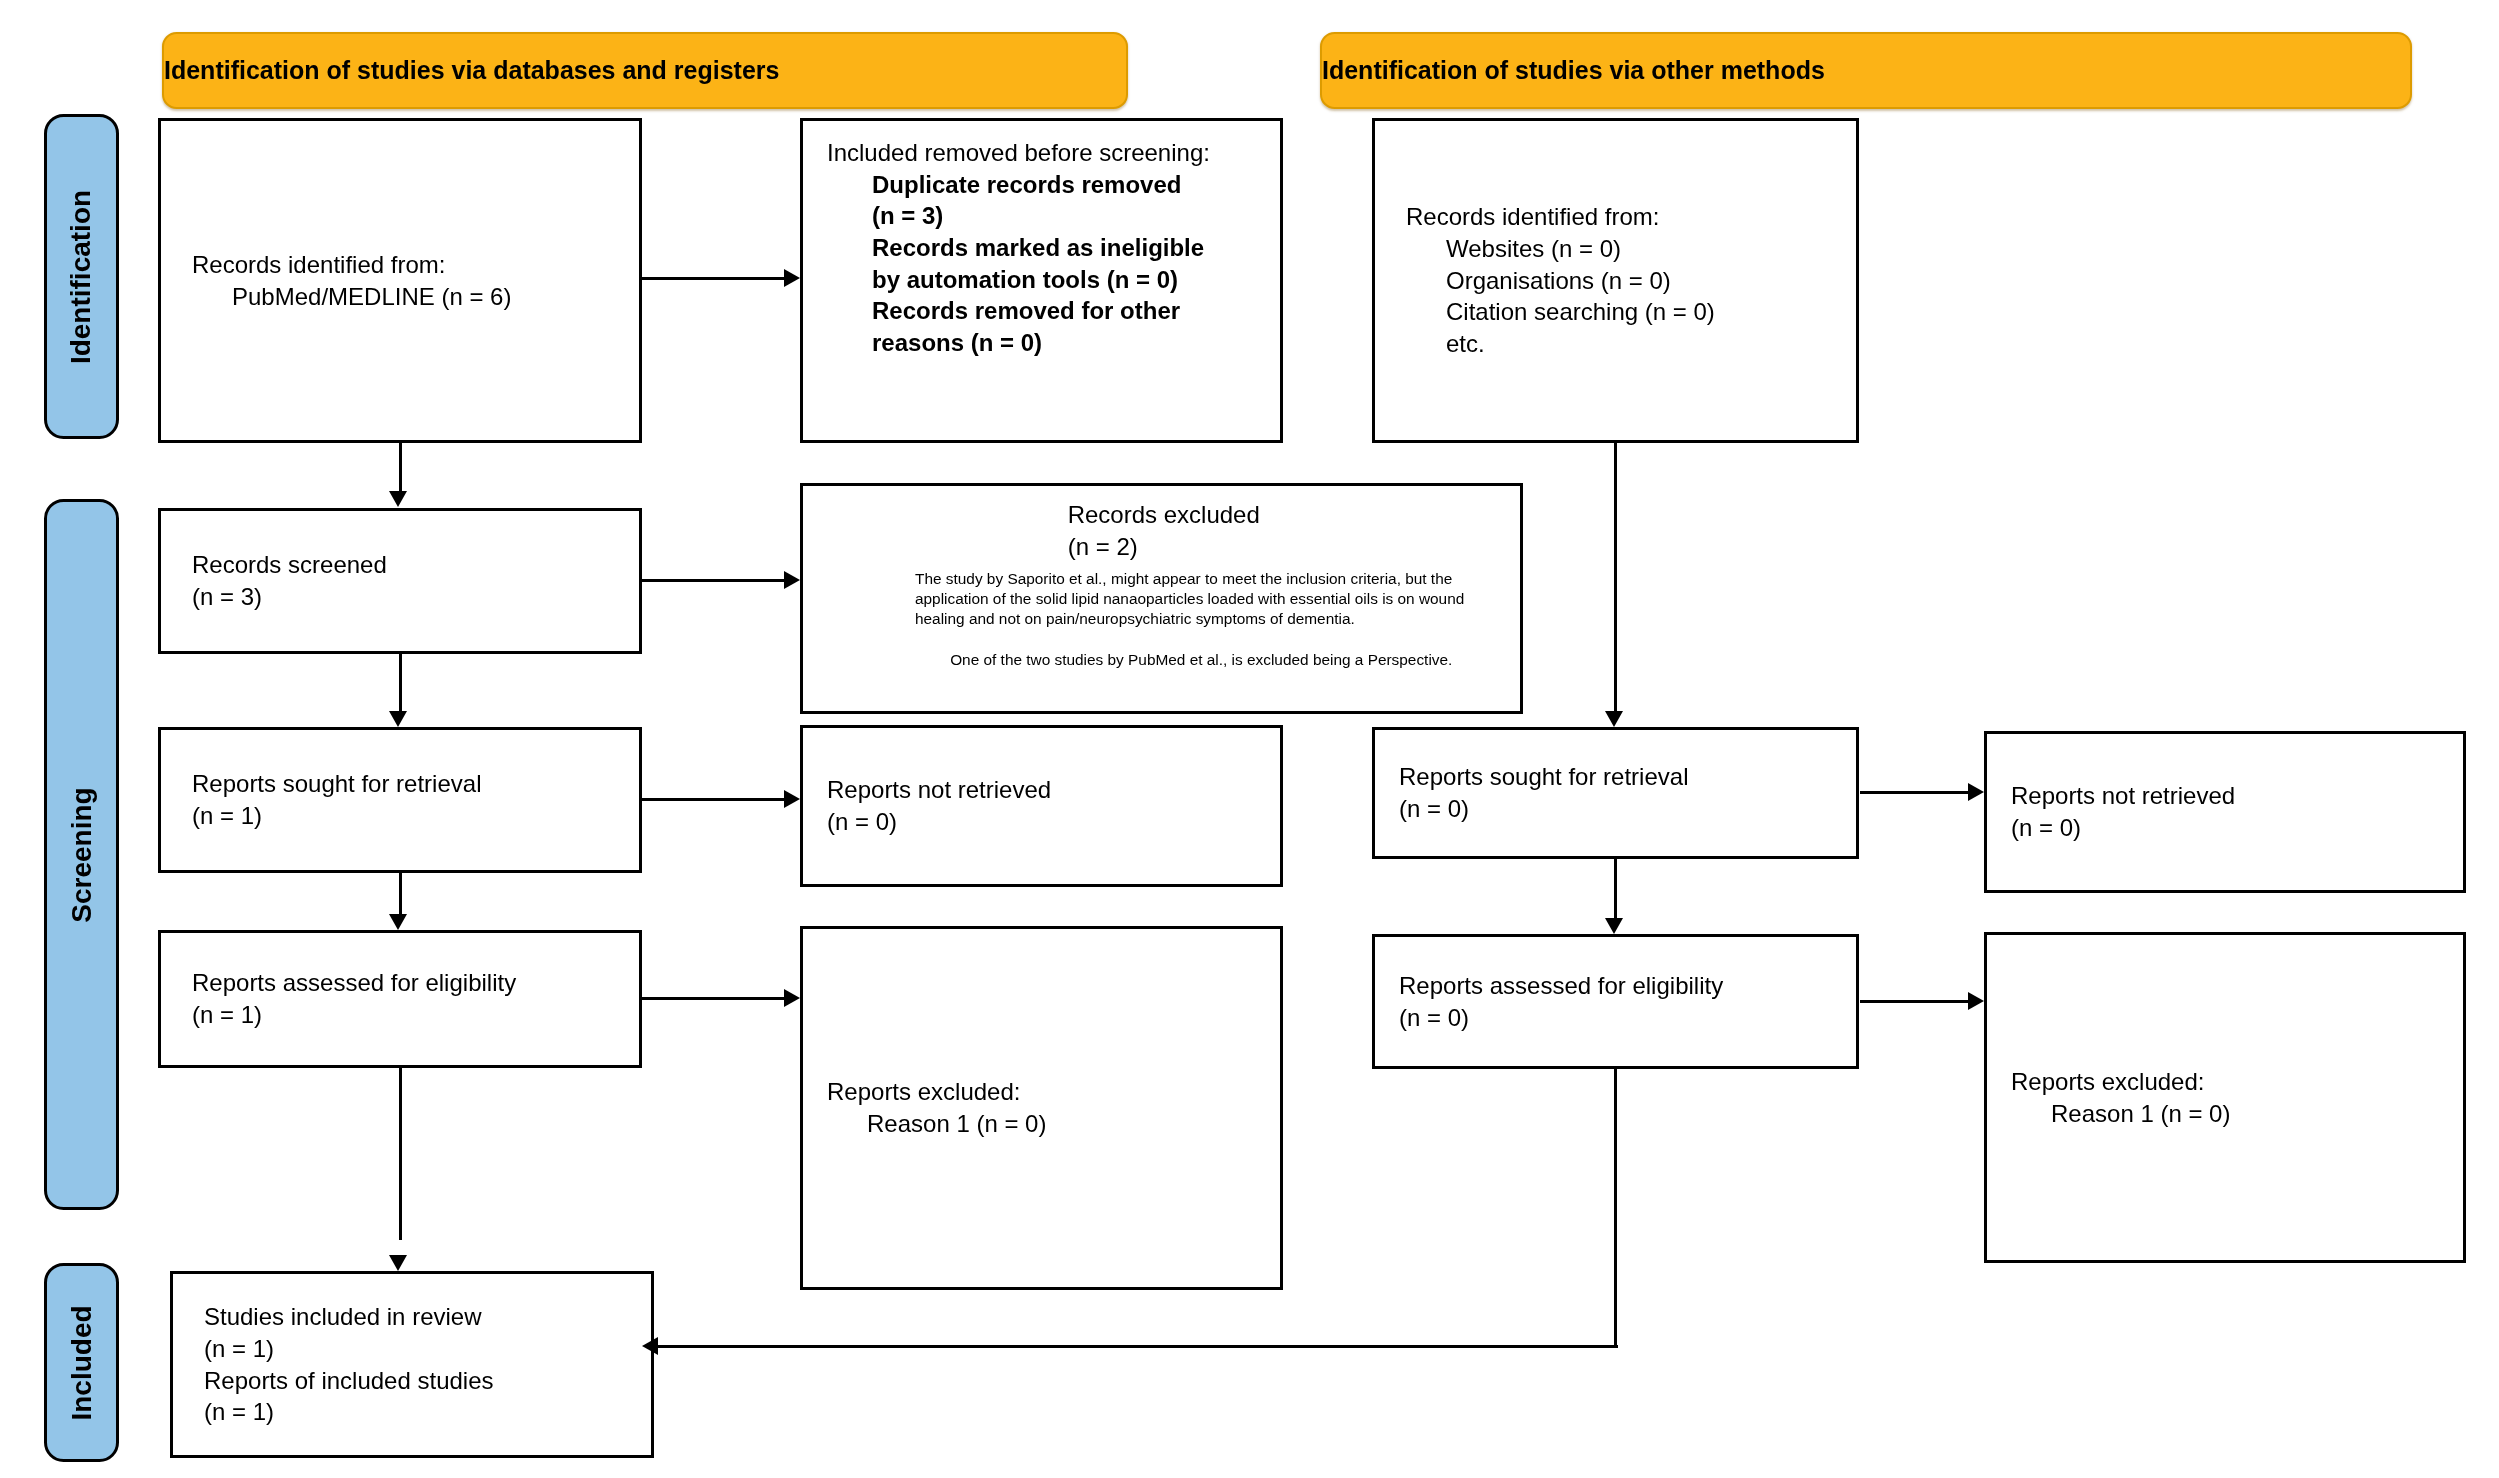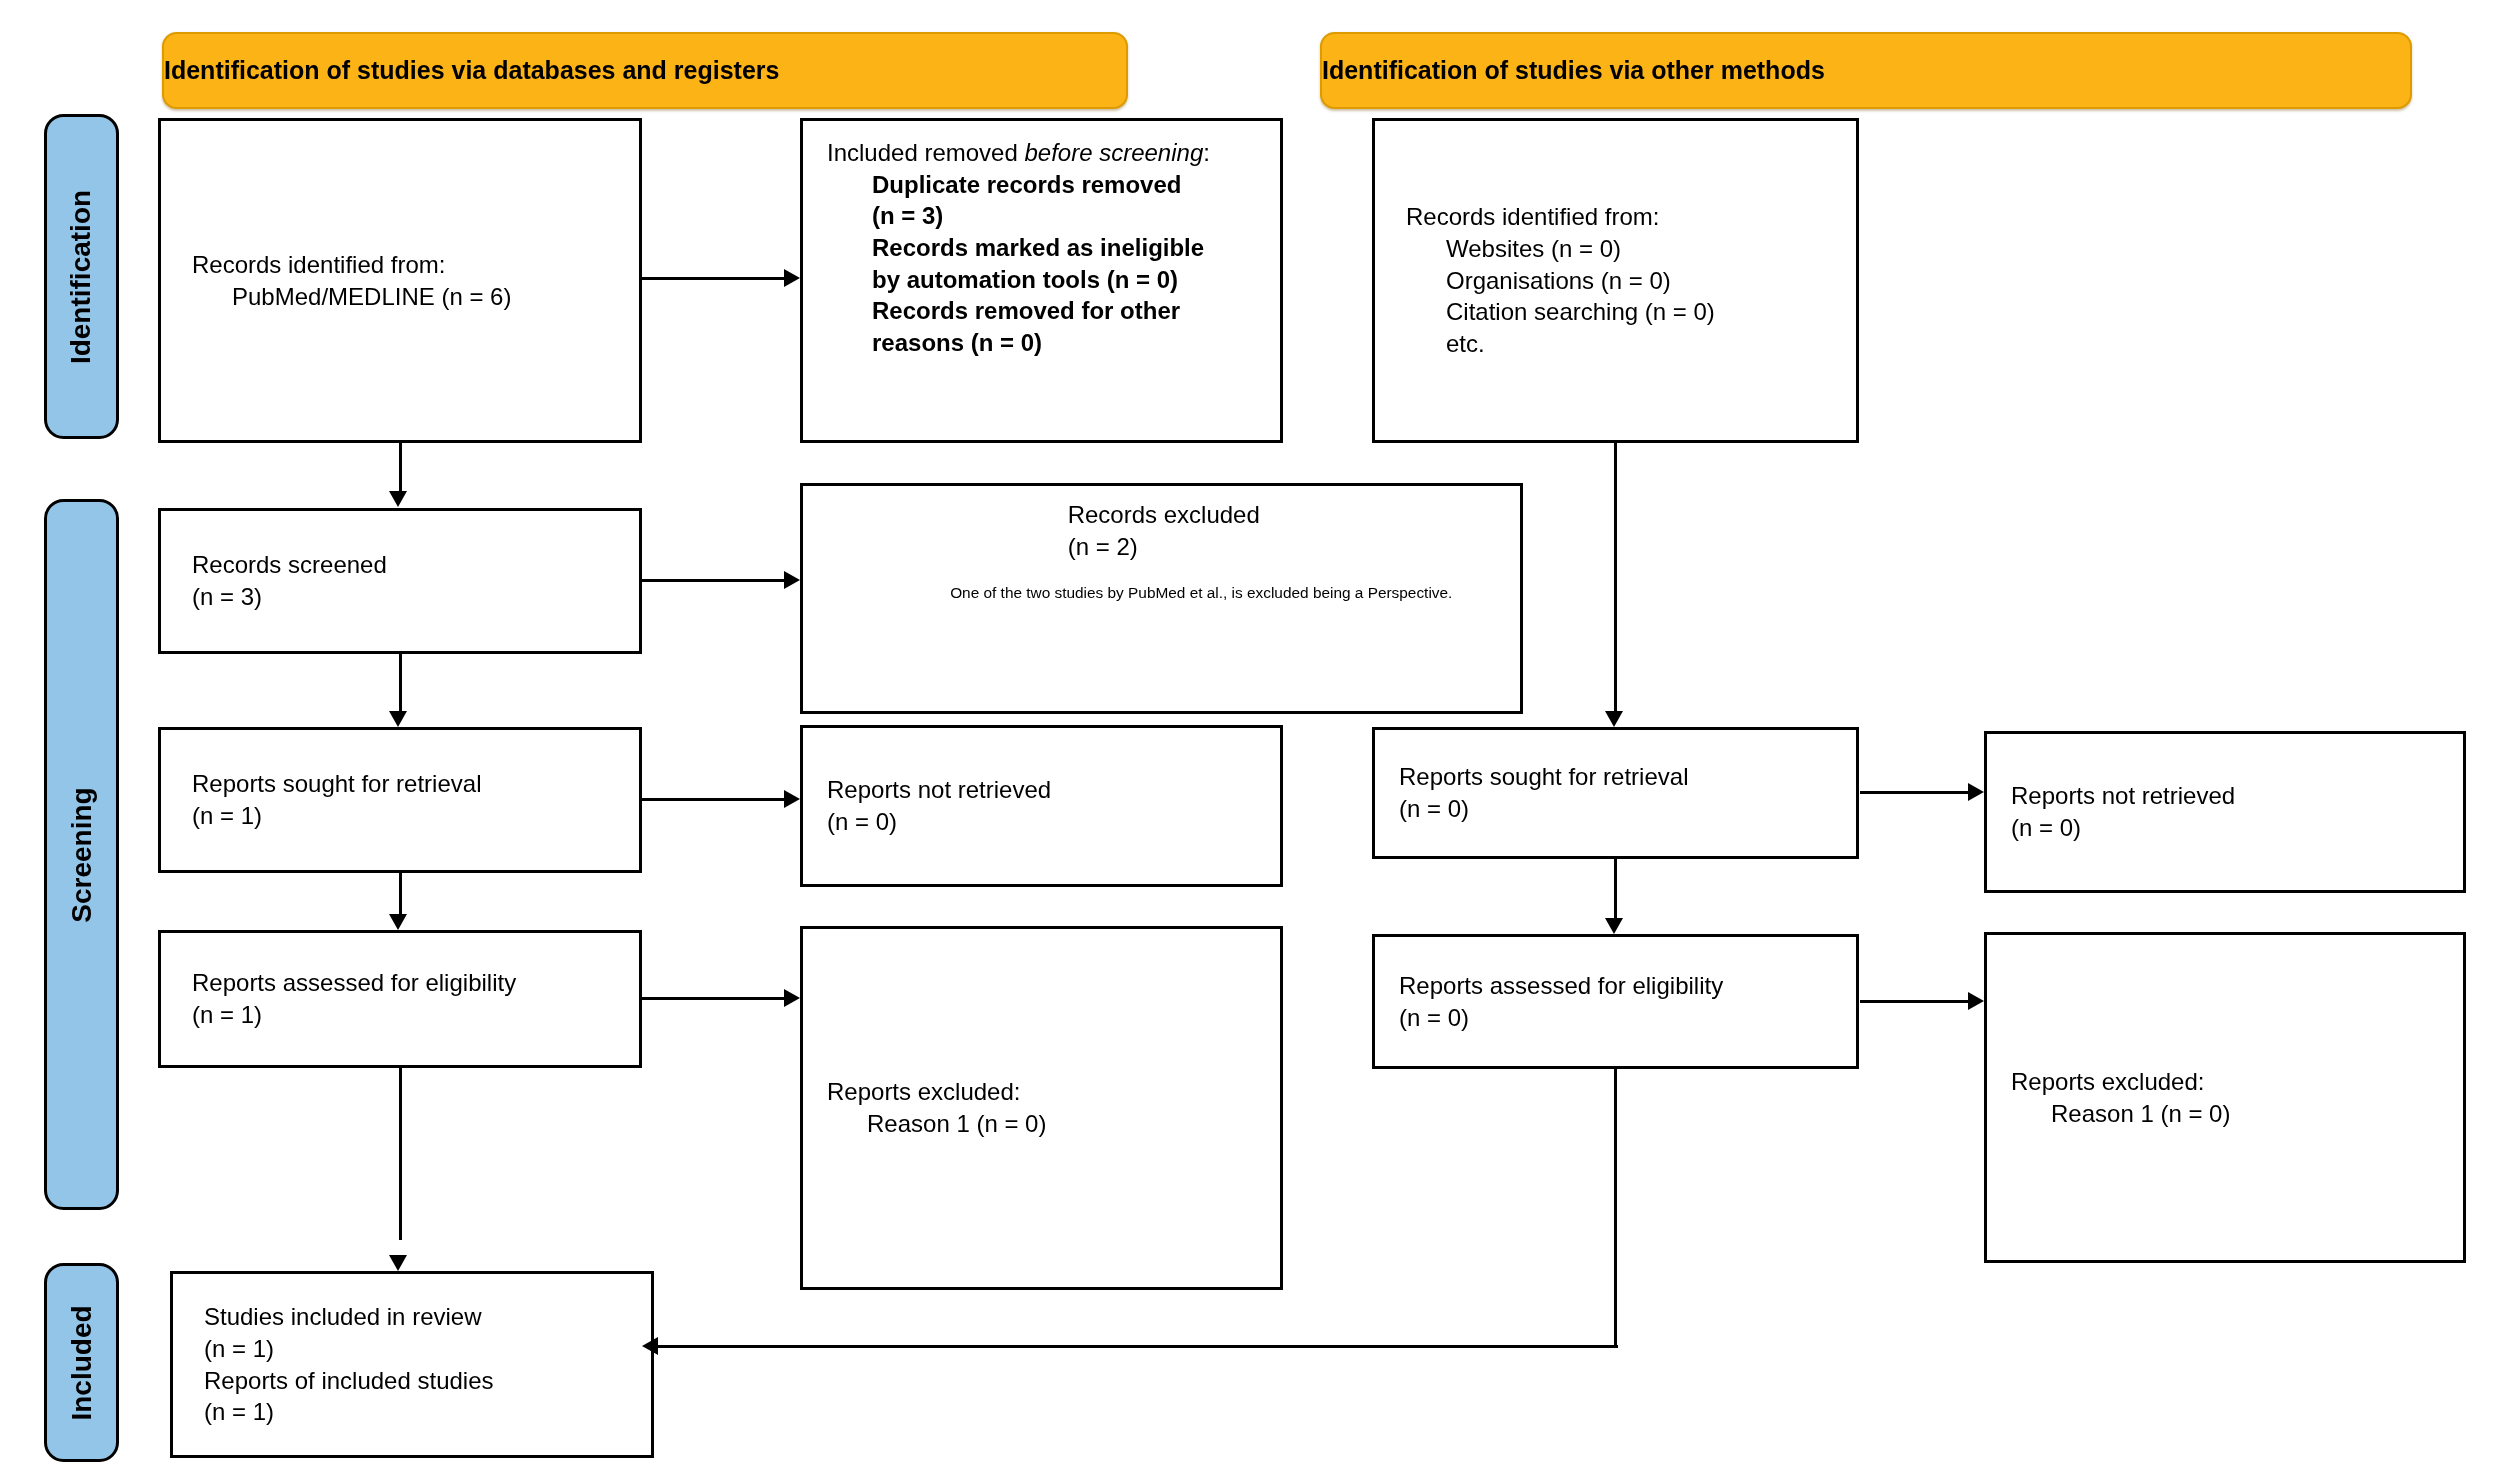--- a/index.html
+++ b/index.html
@@ -45,21 +45,21 @@
     font-size:24px;line-height:1.32;
     white-space:pre-wrap;
   }
   .box.top-align{justify-content:flex-start;padding-top:16px;}
   .note-box{justify-content:flex-start;padding:13px 19.5px 13px 24px;align-items:center;}
   .note-title{white-space:pre-wrap;font-size:24px;line-height:1.32;}
   .small-note{margin-left:88px;margin-right:13px;font-size:15.4px;line-height:1.3;white-space:normal;}
   .small-note.first{margin-top:6.5px;}
   .small-note.second{margin-top:21px;}
   .indent-items{padding-left:45px;white-space:pre-wrap;font-weight:bold;}
-  .italic{font-style:italic;}
+  .italic{}
   
   .vline{position:absolute;width:3.2px;background:#000;}
   .hline{position:absolute;height:3.2px;background:#000;}
   .ah-down{position:absolute;width:0;height:0;border-left:9.7px solid transparent;border-right:9.7px solid transparent;border-top:16px solid #000;}
   .ah-right{position:absolute;width:0;height:0;border-top:9.7px solid transparent;border-bottom:9.7px solid transparent;border-left:16px solid #000;}
   .ah-left{position:absolute;width:0;height:0;border-top:9.7px solid transparent;border-bottom:9.7px solid transparent;border-right:16px solid #000;}
 </style>
 </head>
 <body>
 
@@ -111,20 +111,21 @@
 (n = 3)
 Records marked as ineligible
 by automation tools (n = 0)
 Records removed for other
 reasons (n = 0)</div>
   </div>
 
   <div class="box note-box" style="left:800px;top:483px;width:723px;height:231px;">
     <div class="note-title">Records excluded
 (n = 2)</div>
+    <div class="small-note first">The study by Saporito et al., might appear to meet the inclusion criteria, but the application of the solid lipid nanaoparticles loaded with essential oils is on wound healing and not on pain/neuropsychiatric symptoms of dementia.</div>
     <div class="small-note second">One of the two studies by PubMed et al., is excluded being a Perspective.</div>
   </div>
 
   <div class="box" style="left:800px;top:725px;width:483px;height:162px;padding-left:24px;">
     <span>Reports not retrieved
 (n = 0)</span>
   </div>
   <div class="box" style="left:800px;top:926px;width:483px;height:364px;padding-left:24px;">
     <span>Reports excluded:
       Reason 1 (n = 0)</span>

